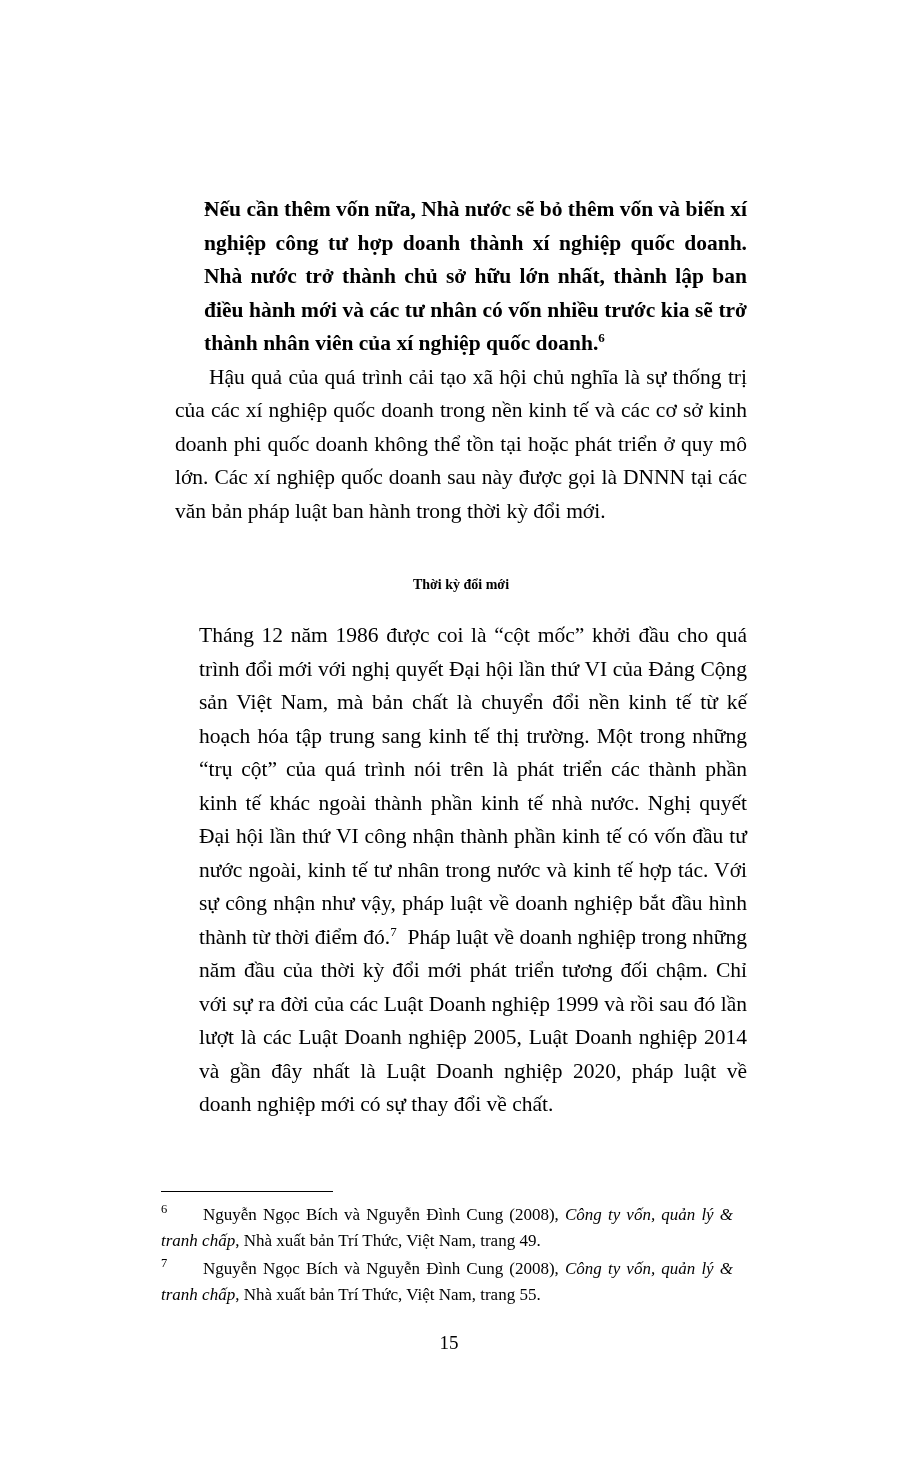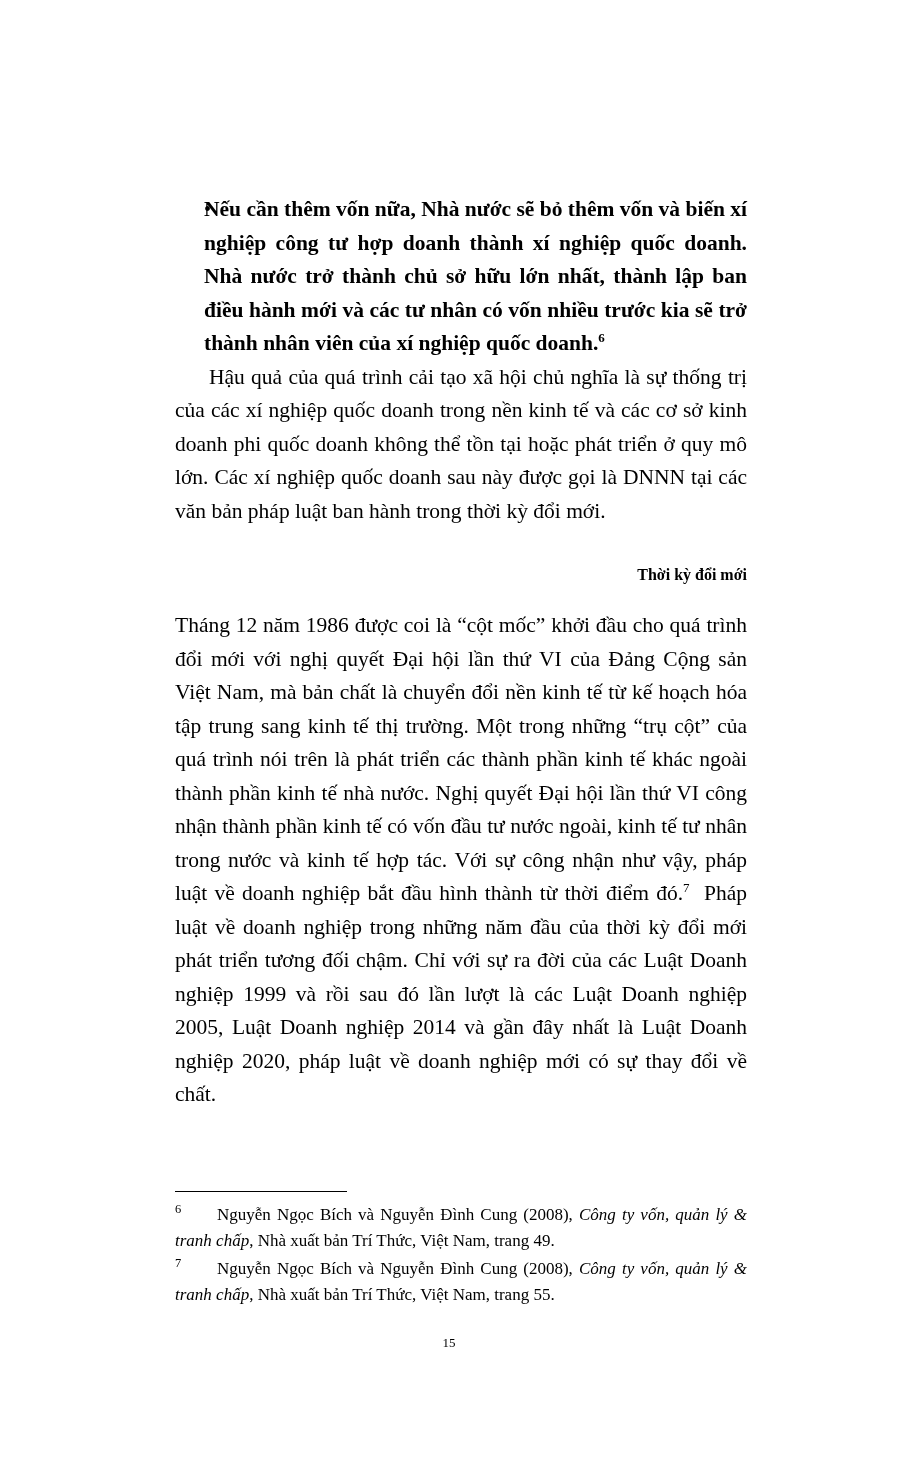--- a/index.html
+++ b/index.html
@@ -55,36 +55,37 @@
   p.body-text {
     margin: 0;
     font-size: 21.5px;
     line-height: 33.5px;
     text-align: justify;
     text-justify: inter-word;
     text-indent: 34px;
   }
   p.body-text.no-indent {
     text-indent: 0;
+    margin-left: 24px;
   }
   h2.section-heading {
-    margin: 32px 0 19px 0;
-    font-size: 16px;
+    margin: 42px 0 19px 0;
+    font-size: 14px;
     line-height: 30px;
     font-weight: bold;
-    text-align: right;
+    text-align: center;
   }
   sup {
     font-size: 13px;
     vertical-align: super;
     line-height: 0;
   }
   .footnote-area {
     position: absolute;
-    left: 175px;
+    left: 161px;
     top: 1191px;
     width: 572px;
   }
   .footnote-rule {
     width: 172px;
     height: 0;
     border-top: 1.6px solid #000;
     margin: 0 0 10px 0;
   }
   .footnote {
@@ -105,21 +106,21 @@
   }
   .footnote i {
     font-style: italic;
   }
   .page-number {
     position: absolute;
     left: 0;
     top: 1330px;
     width: 898px;
     text-align: center;
-    font-size: 13px;
+    font-size: 19px;
     line-height: 26px;
   }
 </style>
 </head>
 <body>
 
 <div class="page">
 
   <div class="content">
 

